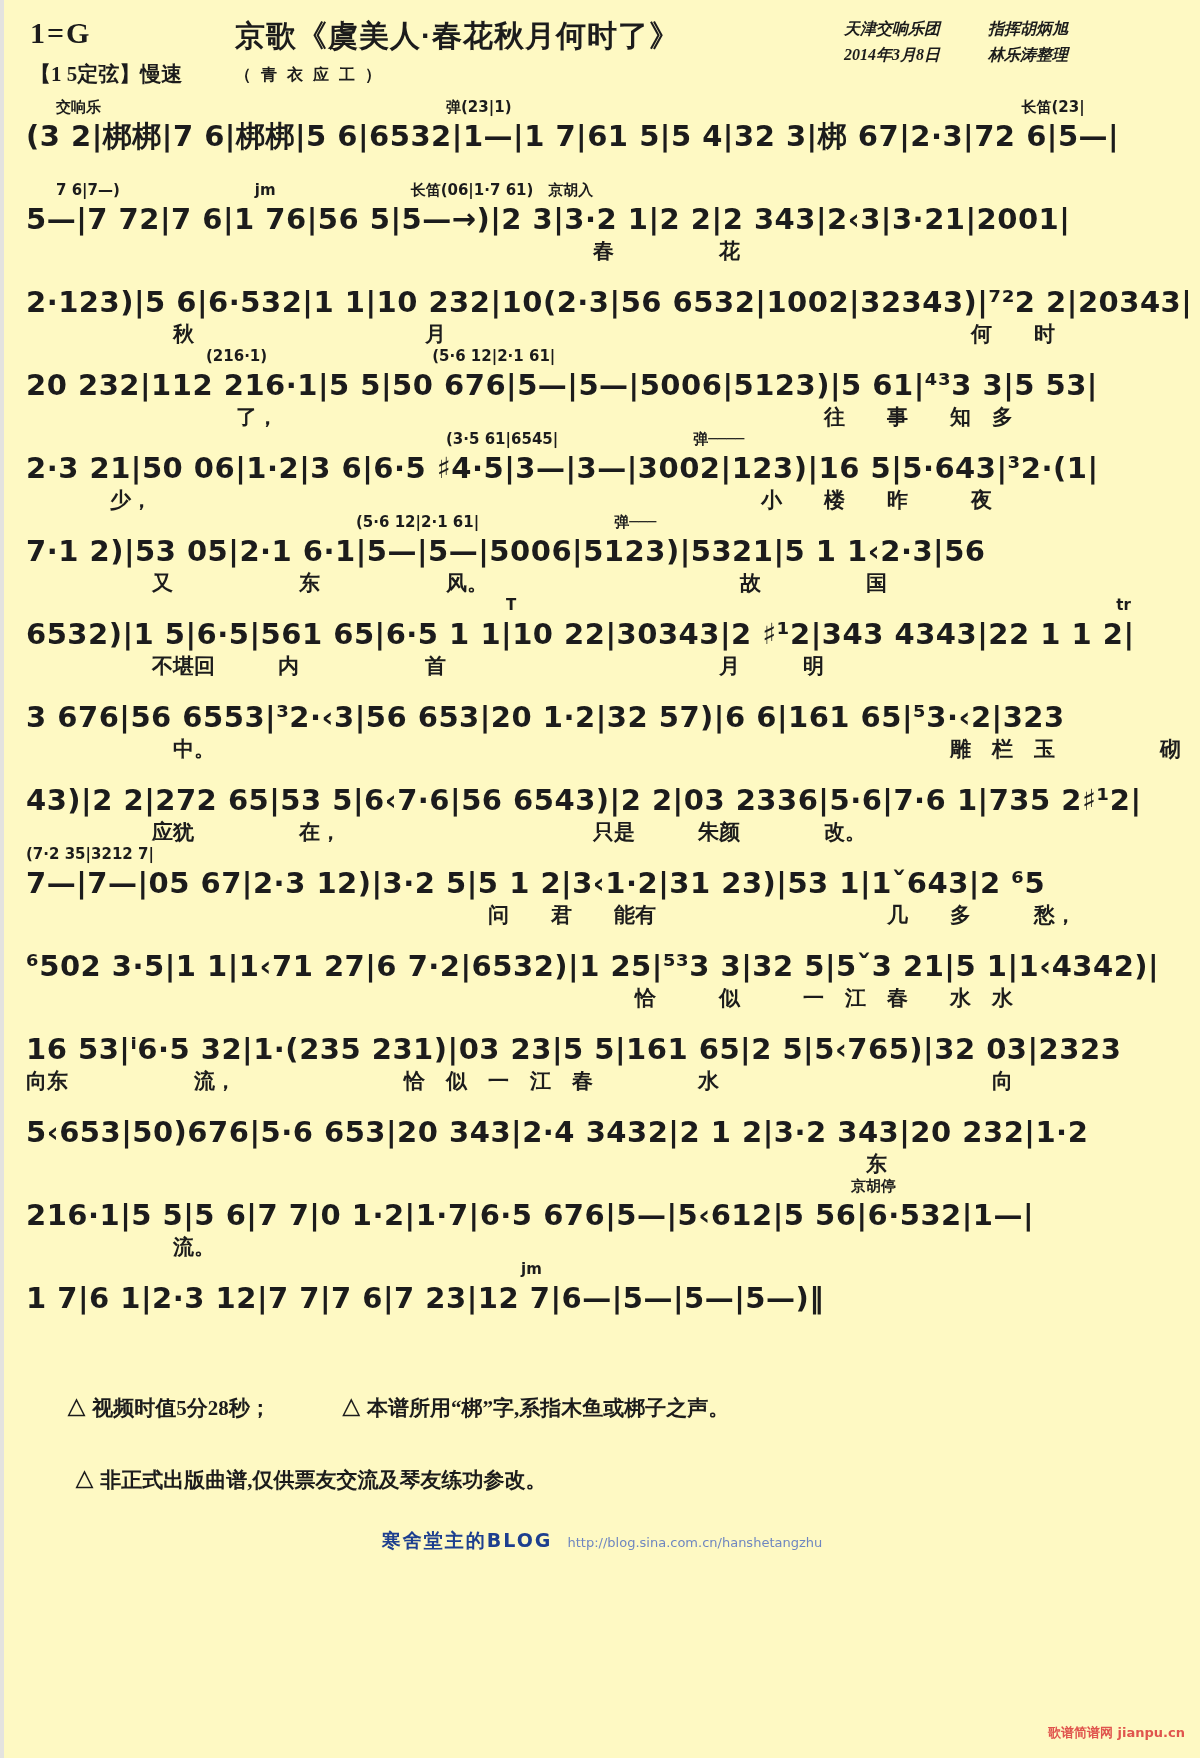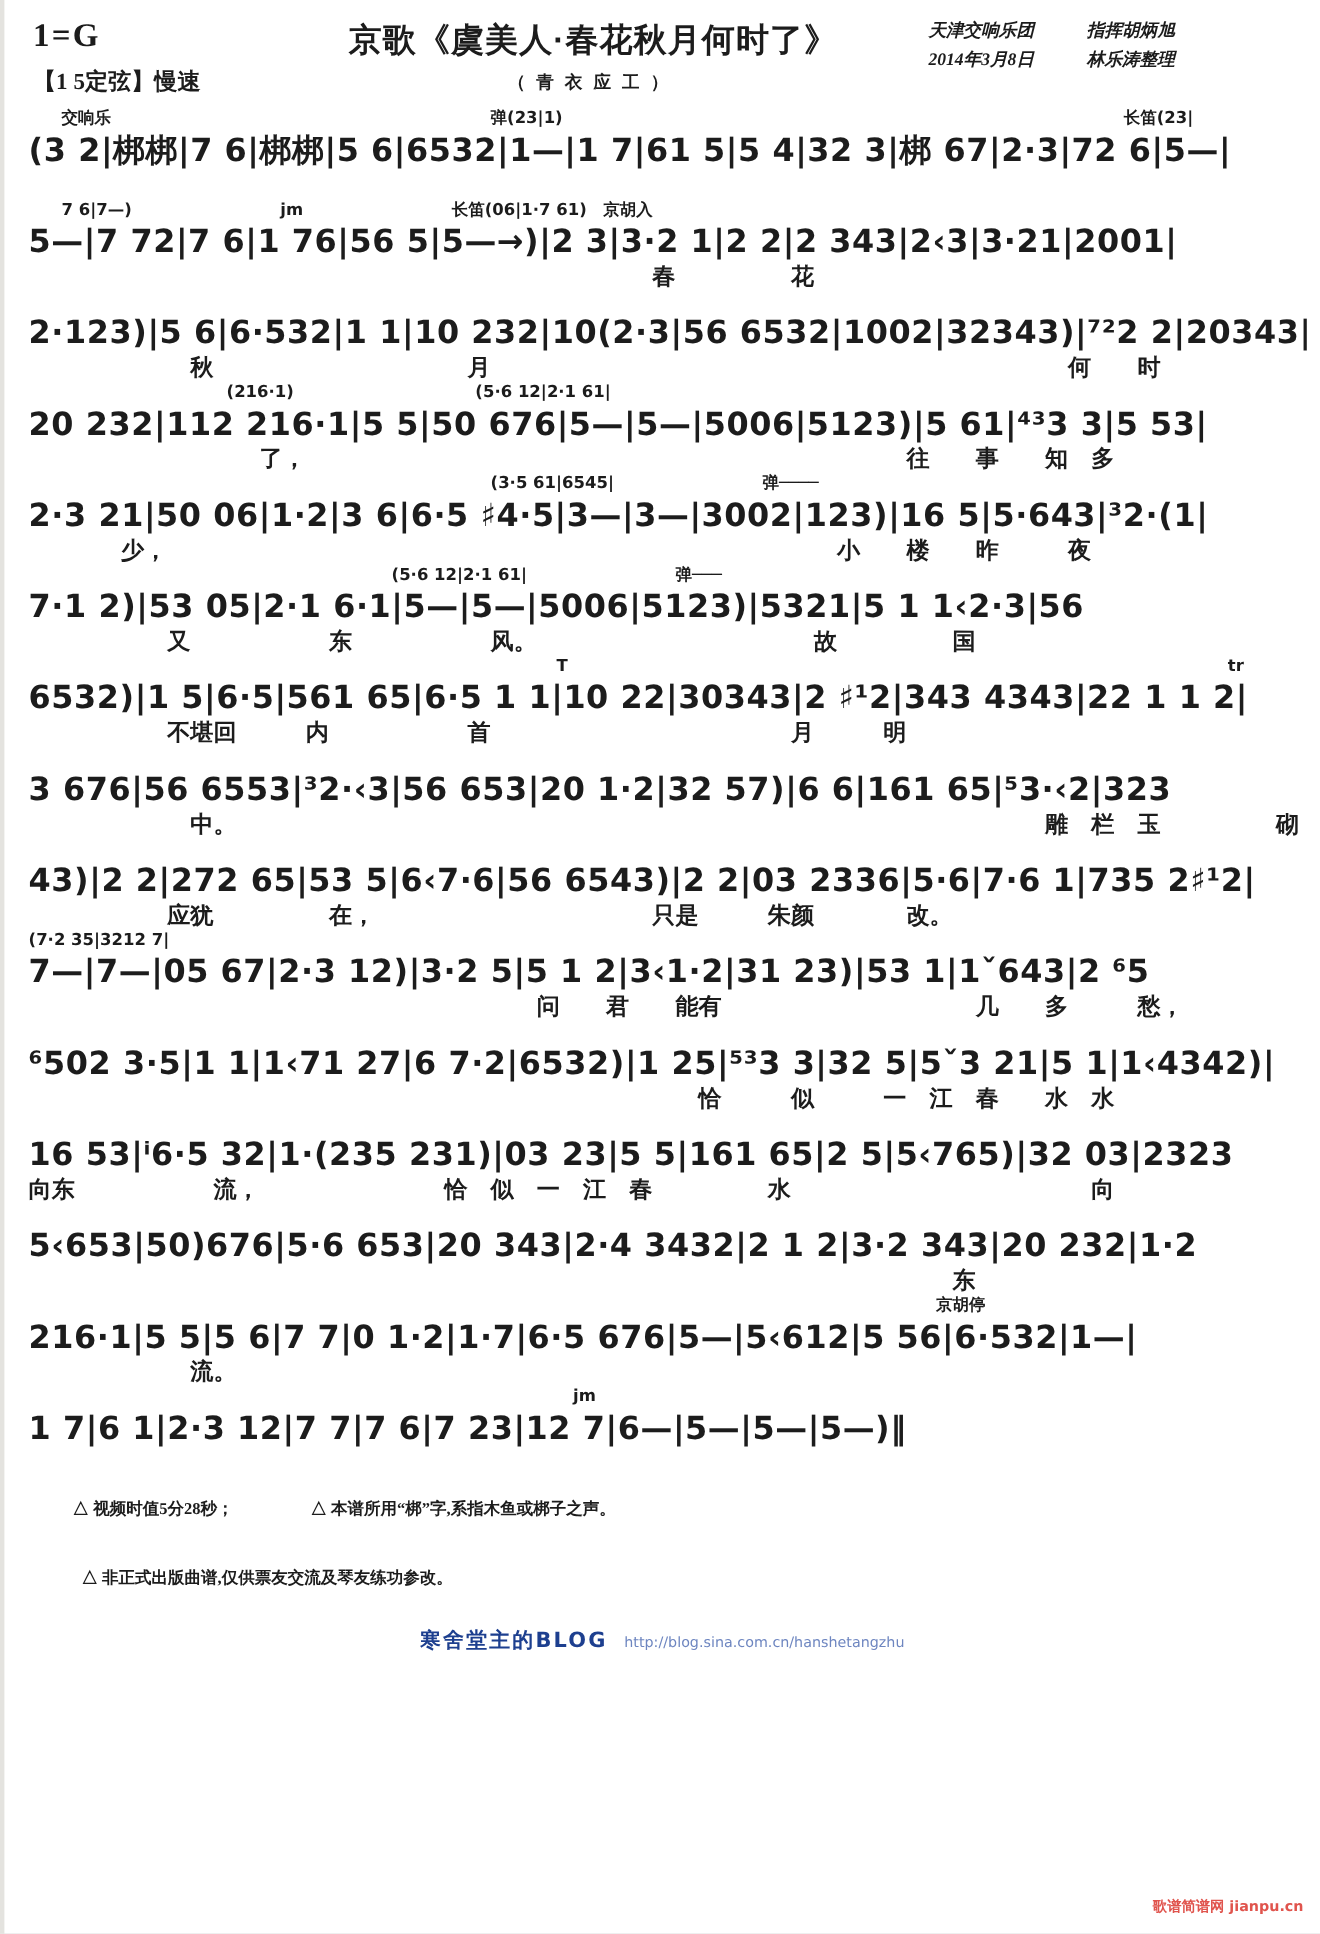--- a/index.html
+++ b/index.html
@@ -1,41 +1,41 @@
 <!DOCTYPE html>
 <html><head>
 <meta charset="utf-8">
 <style>
   * { margin:0; padding:0; box-sizing:border-box; }
   body { background:#9a9a9a; font-family:"DejaVu Sans", sans-serif; }
   .page {
     position:relative; width:1200px; height:1758px; margin:0 auto;
-    background:#ffffff; color:#1c1c1c; overflow:hidden;
+    background:#fef9c3; color:#1c1c1c; overflow:hidden;
     border-left:4px solid #e4e3df;
   }
   
   .header { display:flex; padding:16px 16px 0 26px; }
   .key-block { width:205px; font-family:"Liberation Serif", serif; }
   .key-sig { font-size:30px; font-weight:bold; letter-spacing:2px; }
   .tuning { font-size:21px; font-weight:bold; margin-top:10px; white-space:nowrap; }
-  .title-block { flex:1; text-align:center; font-family:Liberation Sans, sans-serif; }
+  .title-block { flex:1; font-family:Liberation Sans, sans-serif; }
   .title { font-size:30px; font-weight:bold; white-space:nowrap; letter-spacing:1px; }
   .subtitle { font-size:16px; font-weight:bold; letter-spacing:10px; margin-top:8px; }
   .credits { width:340px; font-family:"Liberation Serif", serif; font-style:italic;
              font-weight:bold; font-size:16px; line-height:1.6; white-space:nowrap; }
   
   .score { padding:10px 12px 0 22px; }
   .sys { margin-bottom:1px; }
   .above   { font-size:15px; font-weight:bold; height:20px; white-space:nowrap; overflow:hidden; }
   .notation{ font-size:29px; font-weight:bold; line-height:36px; letter-spacing:0.5px;
              white-space:nowrap; overflow:hidden; font-family:"DejaVu Sans", sans-serif; }
   .lyrics  { font-size:21px; font-weight:bold; height:26px; white-space:nowrap; overflow:hidden;
              font-family:"Liberation Serif", serif; }
   
-  .notes { margin-top:20px; padding-left:62px; font-size:15px; font-weight:bold;
+  .notes { margin-top:52px; padding-left:62px; font-size:21px; font-weight:bold;
            font-family:"Liberation Serif", serif; }
   .notes-row2 { margin-top:44px; padding-left:8px; }
   .note-gap { display:inline-block; width:70px; }
   .footer { margin-top:34px; text-align:center; white-space:nowrap; }
   .blog-name { font-size:19px; font-weight:bold; color:#1d3f8f; letter-spacing:2px; }
   .blog-url  { font-size:13px; color:#6e86c0; margin-left:10px; }
   .watermark { position:absolute; right:15px; bottom:16px; color:#e0544d;
                font-size:13px; font-weight:bold; text-align:right; }
 </style>
 </head>

